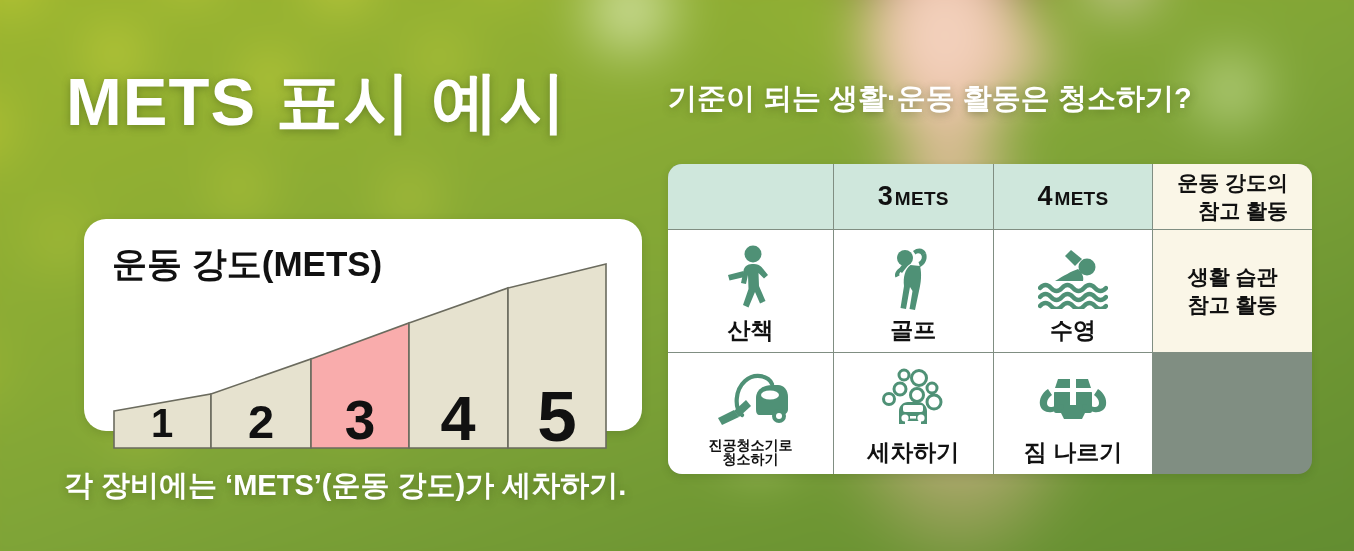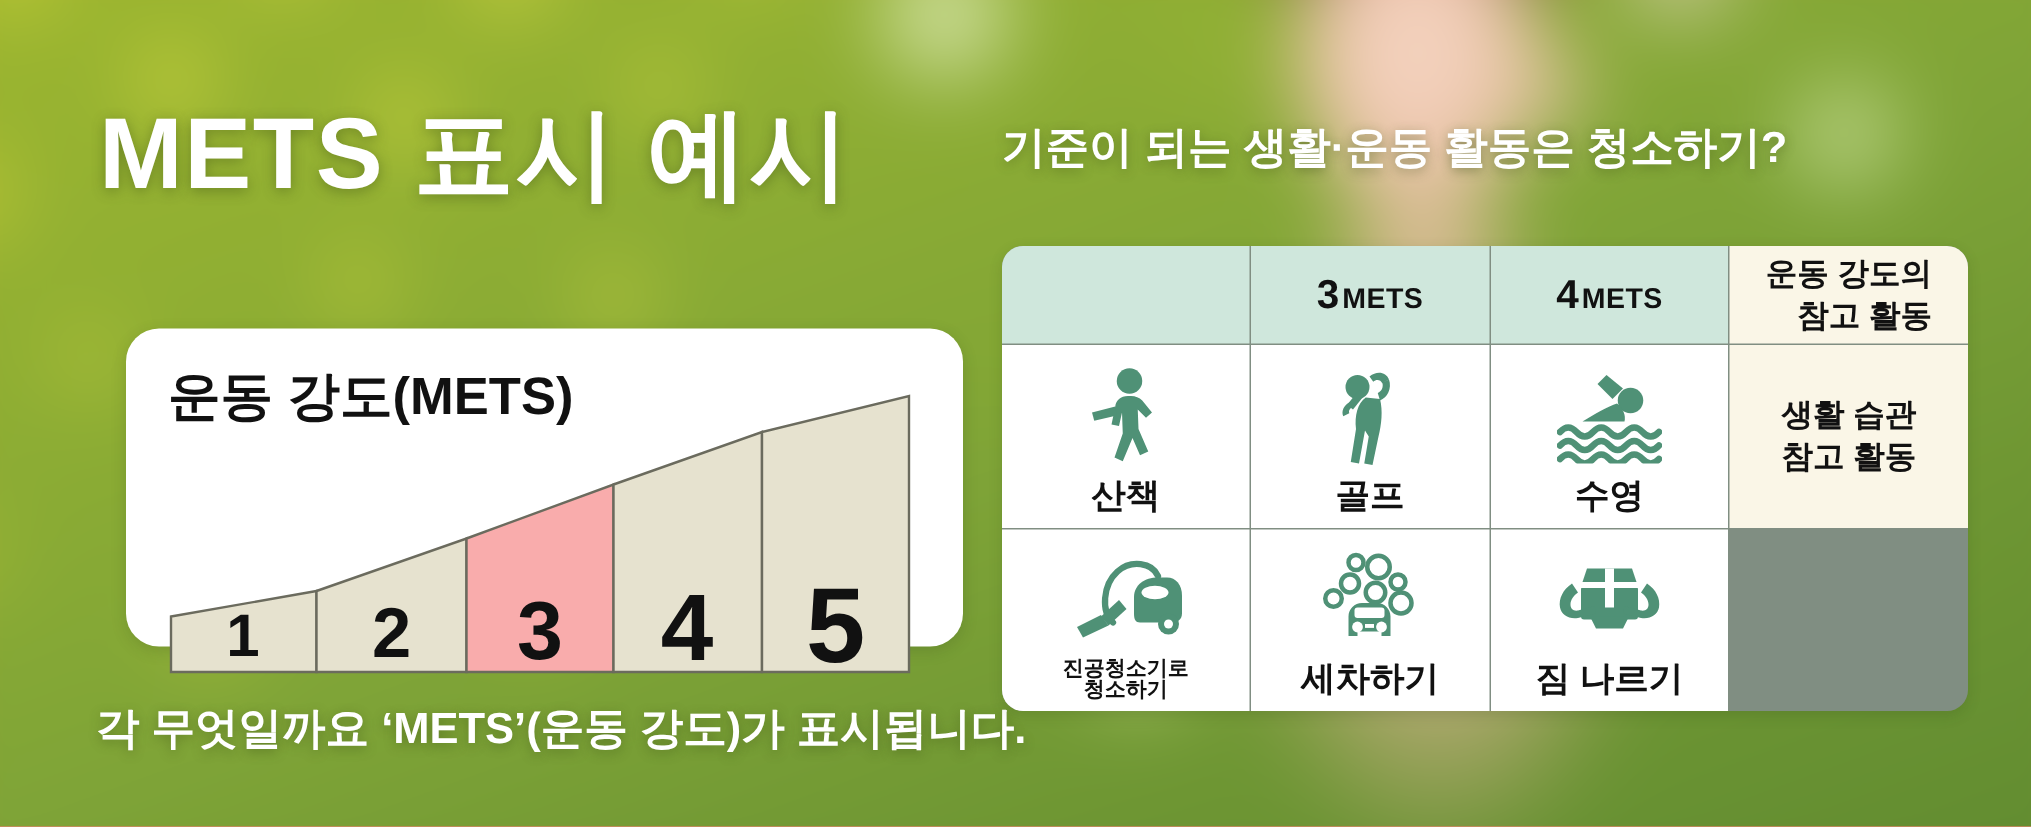--- a/index.html
+++ b/index.html
@@ -240,21 +240,21 @@
 
         <text class="step-num" x="50" y="180" font-size="40" text-anchor="middle">1</text>
         <text class="step-num" x="149" y="181" font-size="47" text-anchor="middle">2</text>
         <text class="step-num" x="248" y="182" font-size="55" text-anchor="middle">3</text>
         <text class="step-num" x="346" y="183" font-size="63" text-anchor="middle">4</text>
         <text class="step-num" x="445" y="184" font-size="71" text-anchor="middle">5</text>
       </svg>
     </div>
   </div>
 
-  <div id="caption">각 무엇일까요 ‘METS’(운동 강도)가 표시됩니다.</div>
+  <div id="caption">각 장비에는 ‘METS’(운동 강도)가 세차하기.</div>
 
   <div id="table">
 
     <div class="cell hdr"></div>
 
     <div class="cell hdr">
       <div class="hdr-label">
         <span class="hdr-num">3</span><span class="hdr-unit">METS</span>
       </div>
     </div>

